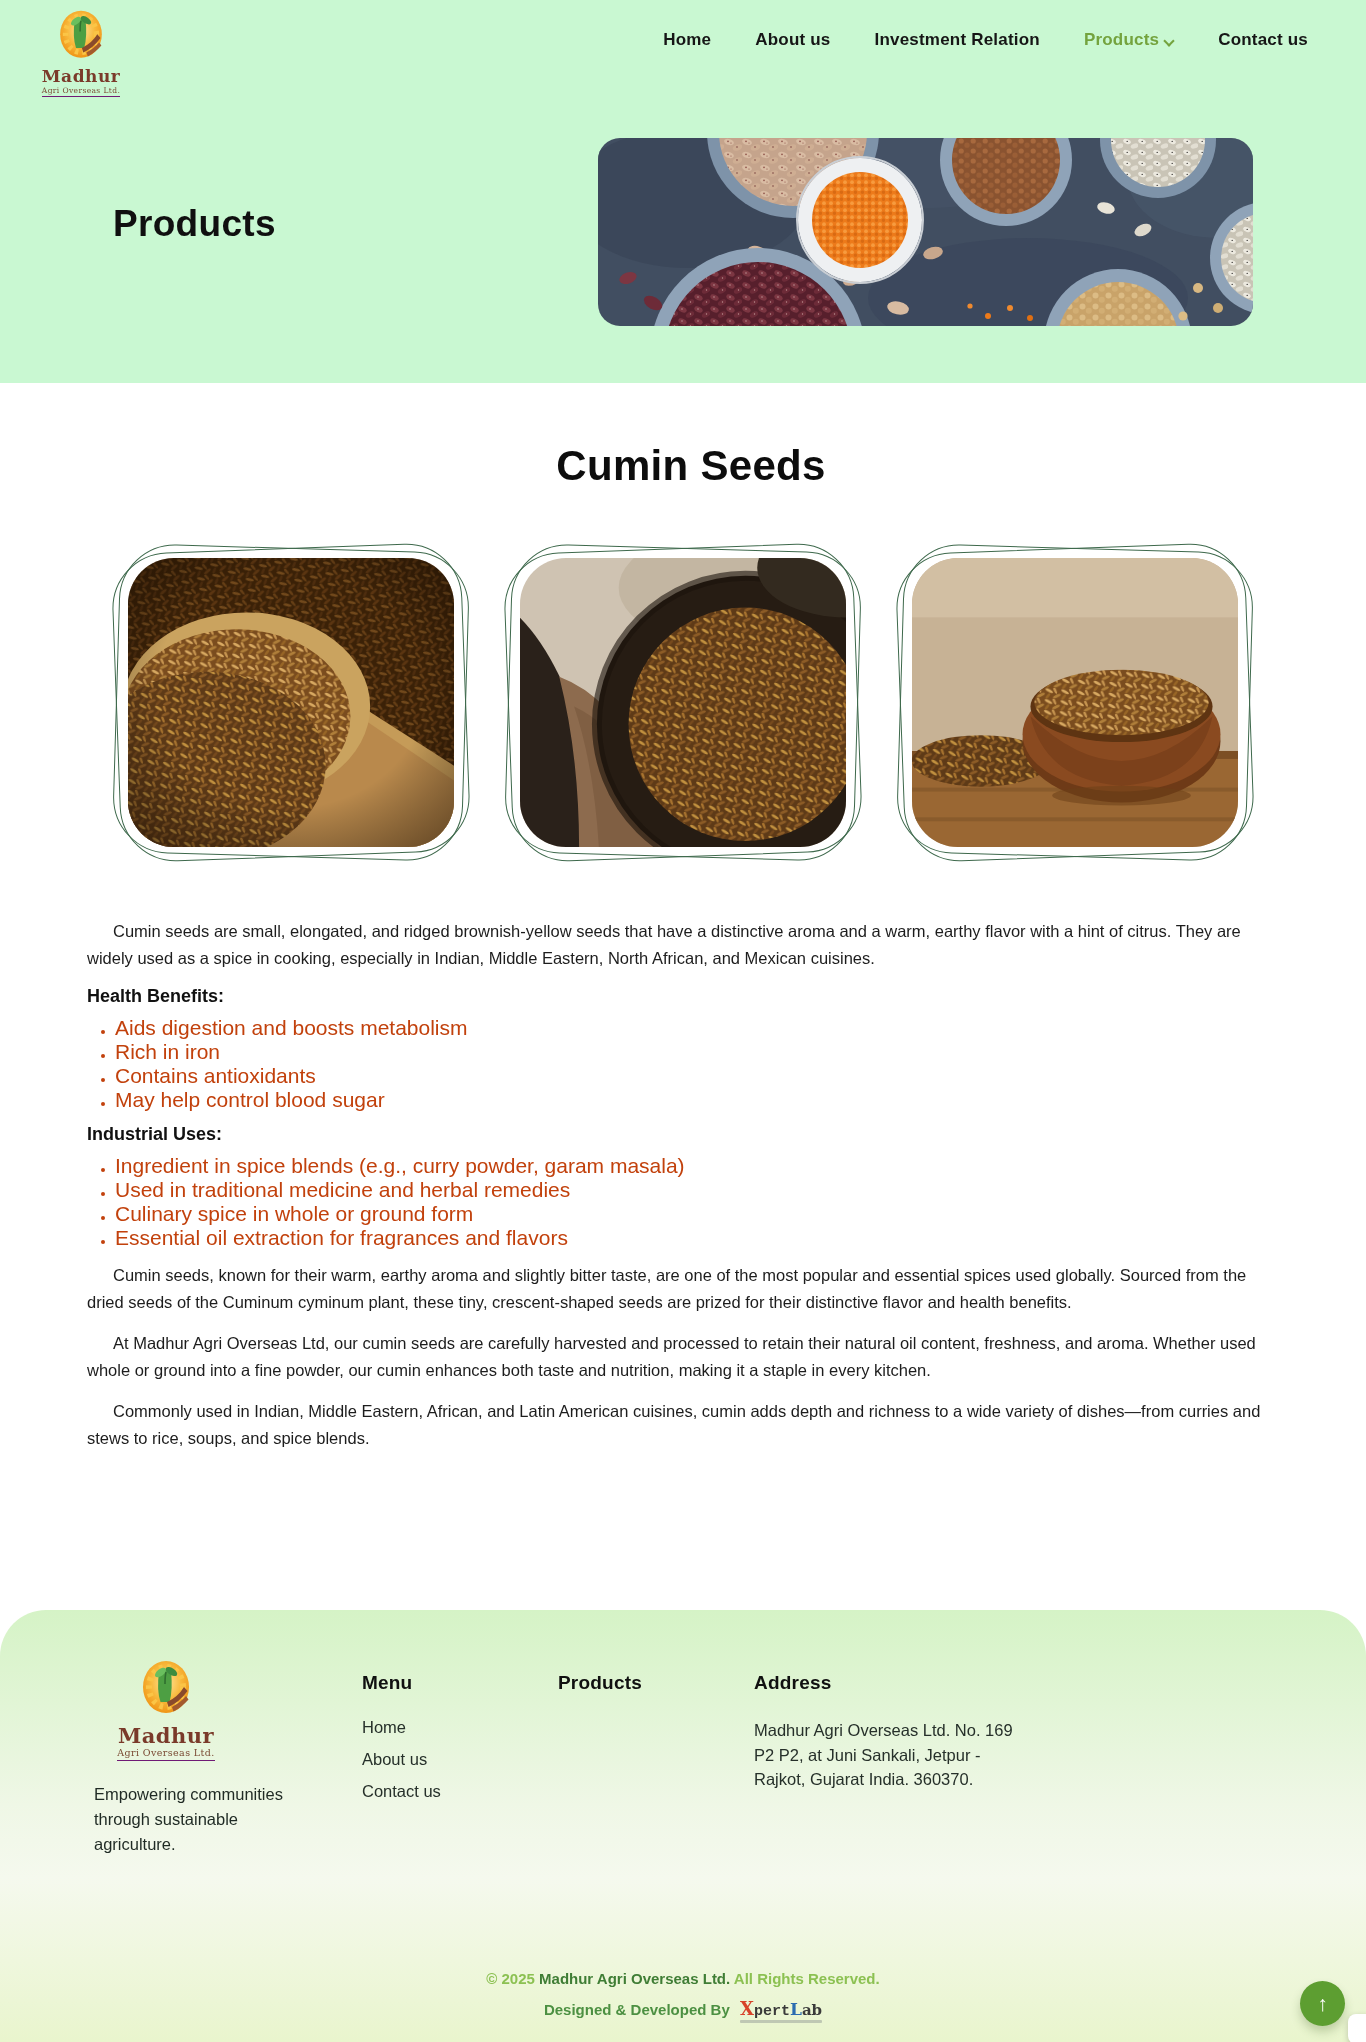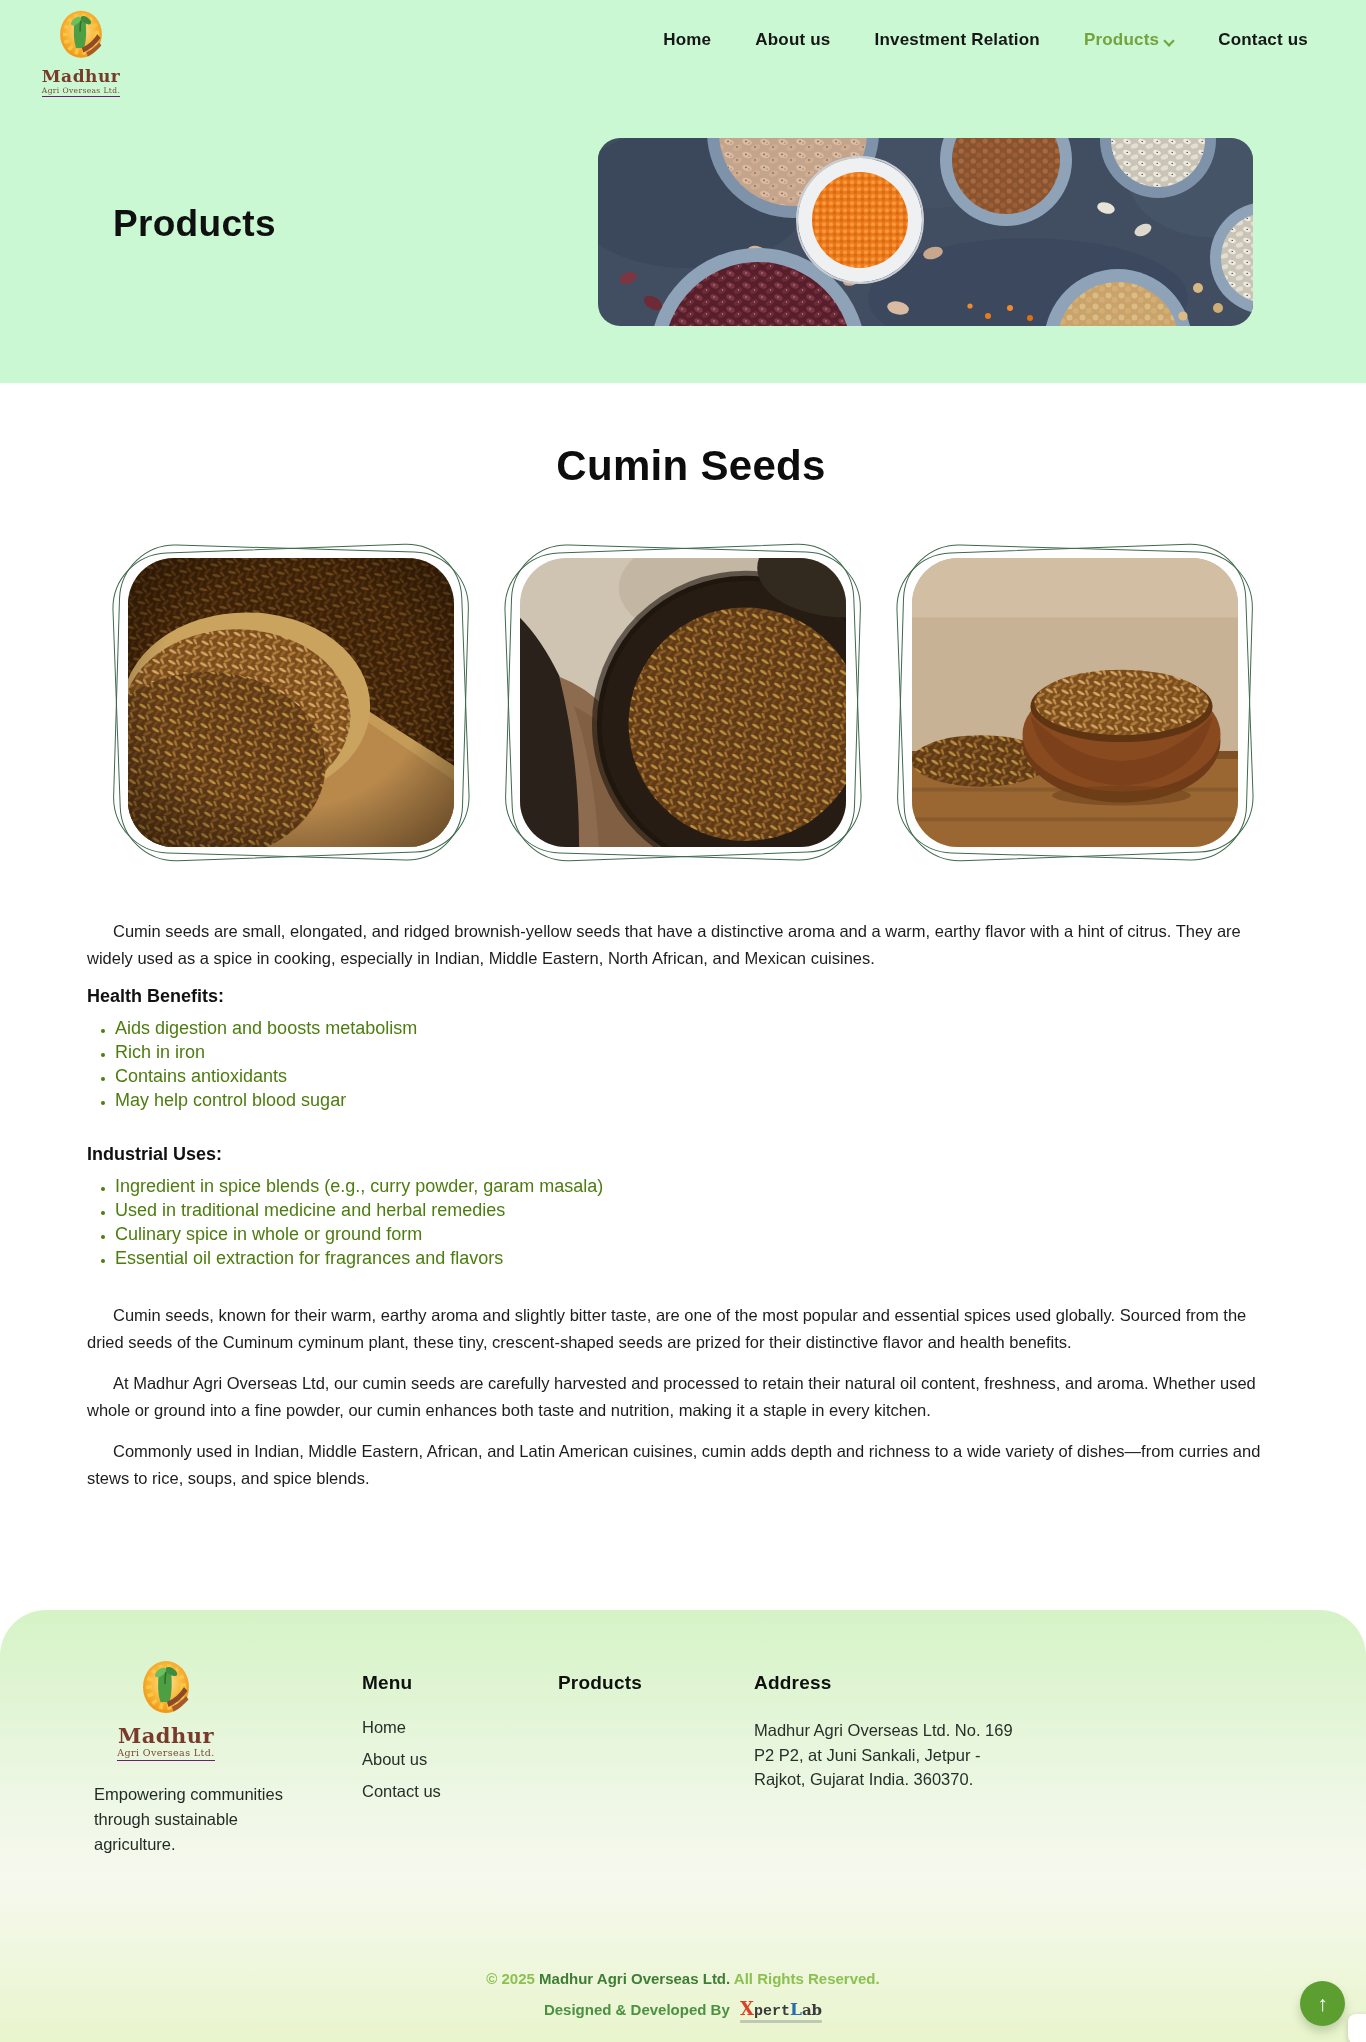--- a/index.html
+++ b/index.html
@@ -37,23 +37,23 @@
   .card .o1,.card .o2 { position:absolute; inset:3px; border:1.4px solid #3e694c; border-radius:56px; }
   .card .o1 { transform:rotate(-2.1deg); }
   .card .o2 { transform:rotate(1.7deg); }
   .card .photo { position:absolute; inset:13px 15px; border-radius:46px; overflow:hidden; }
   .card .photo svg { width:100%; height:100%; display:block; }
 
   .content { position:absolute; left:87px; top:918px; width:1184px; color:#1d1d1d; }
   .content p { font-size:16.5px; line-height:27px; text-indent:26px; margin:0 0 14px; }
   .content h3 { font-size:18px; font-weight:700; color:#111; margin:8px 0 9px; }
   .content ul { list-style:disc; margin:0 0 12px; padding-left:28px; }
-  .content li { font-size:18px; line-height:24px; color:#4d7c0f; }
+  .content li { font-size:21px; line-height:24px; color:#c2410c; }
   .content li::marker { font-size:12px; }
-  .content .gap-top { margin-top:32px; }
+  .content .gap-top { margin-top:12px; }
 
   
   .footer { position:absolute; left:0; top:1610px; width:1366px; height:432px;
             background:linear-gradient(180deg,#d5f3c6 0%,#eff7e6 45%,#f5f9ee 62%,#e9f5cd 100%);
             border-radius:46px 46px 0 0; }
   .logo-footer { position:absolute; left:118px; top:48px; width:96px; }
   .logo-footer .logo-name { font-size:21px; margin-top:3px; }
   .logo-footer .logo-sub { font-size:9.5px; }
   .footer-tagline { position:absolute; left:94px; top:172px; width:220px; font-size:16.5px; line-height:25px; color:#1f2a24; }
 

